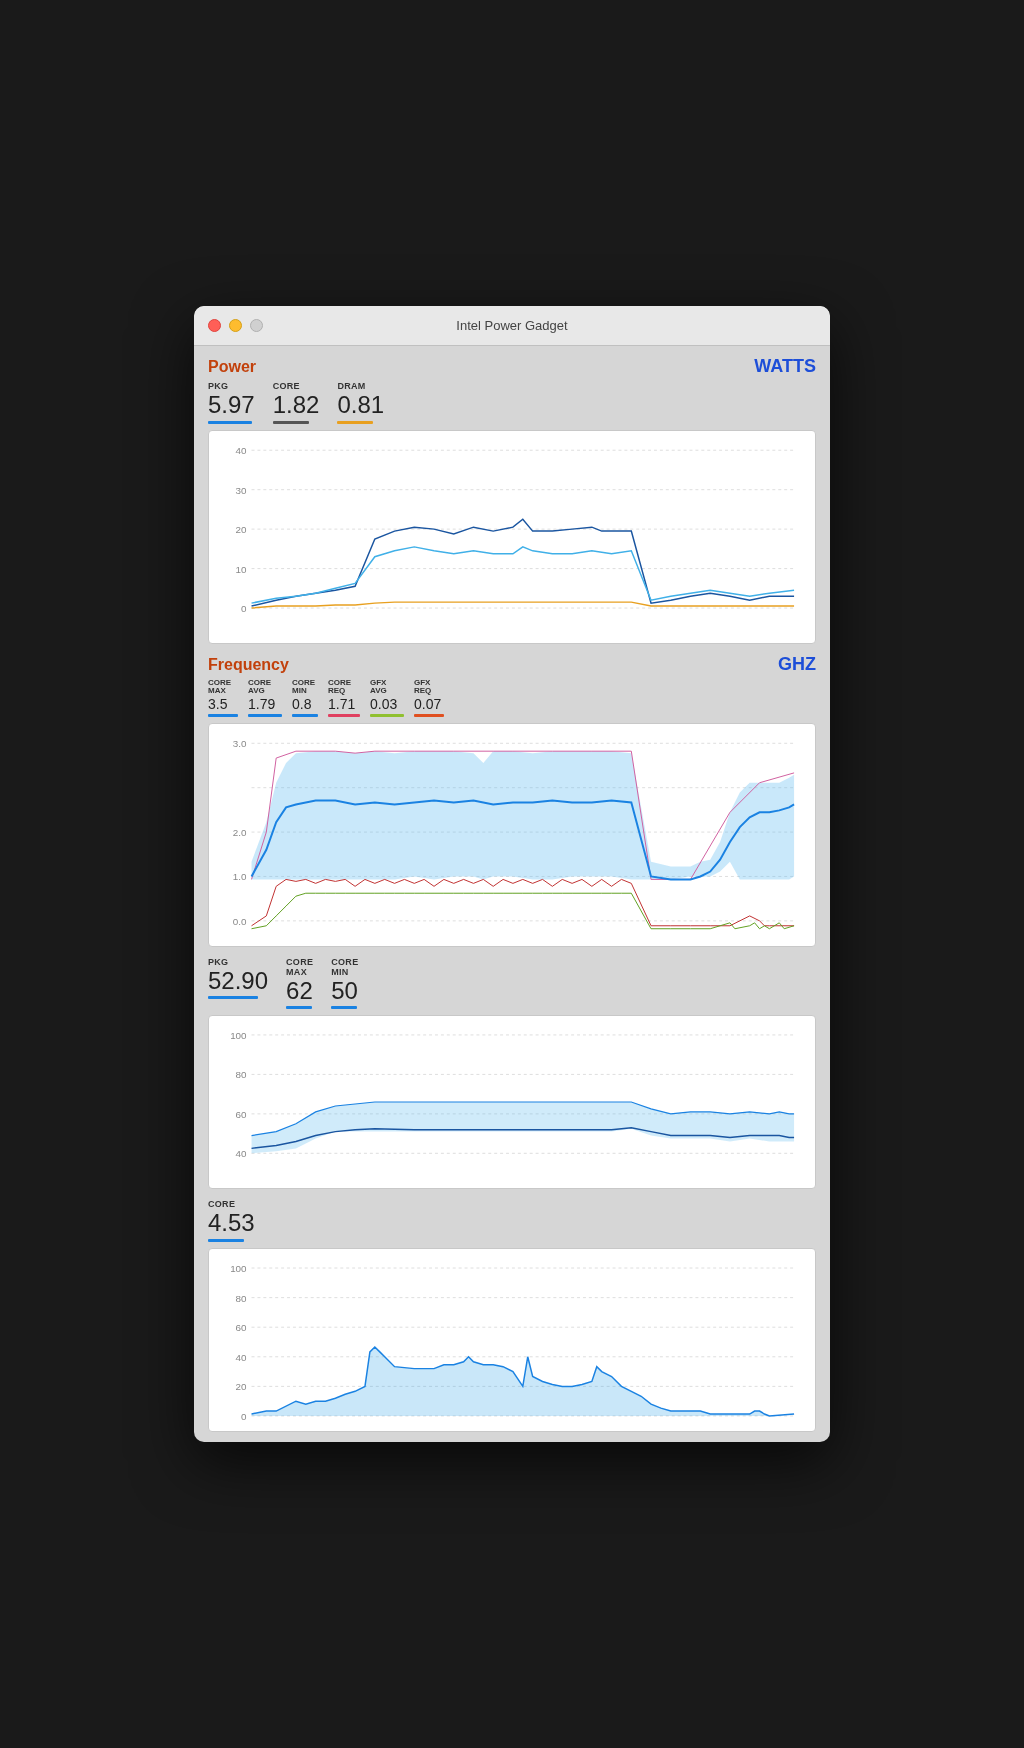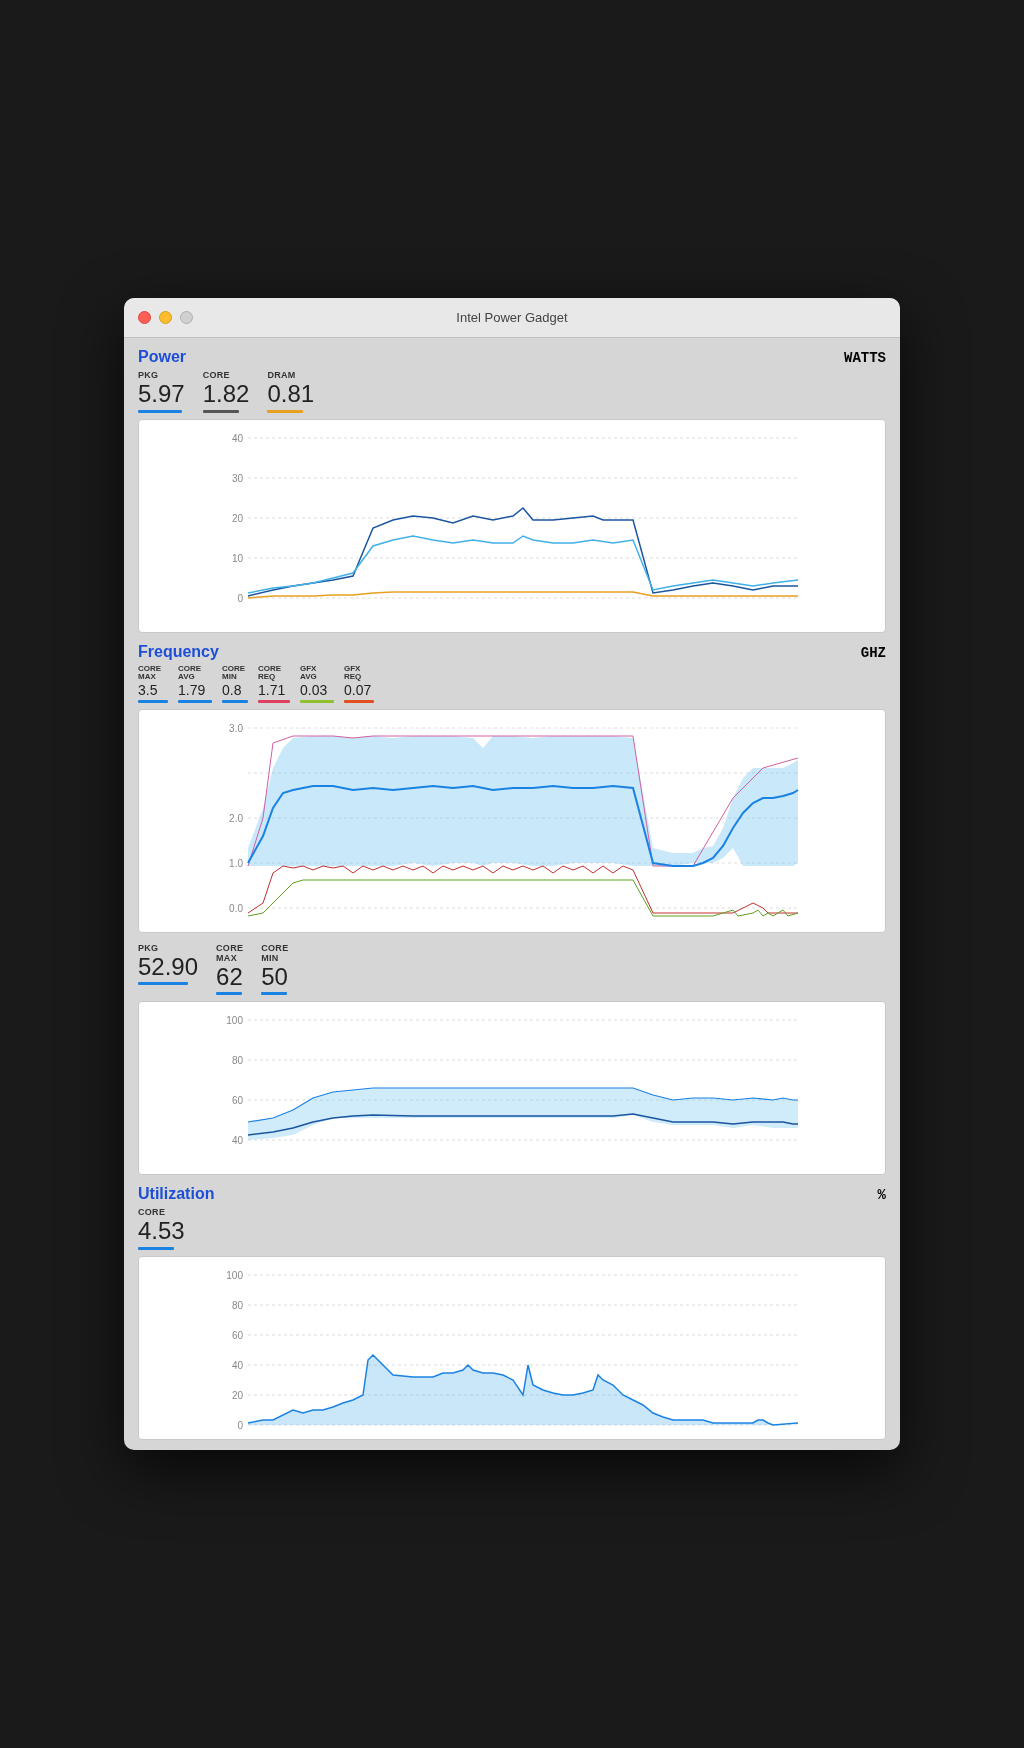--- a/index.html
+++ b/index.html
@@ -5,21 +5,21 @@
     * { box-sizing: border-box; margin: 0; padding: 0; }
     body {
       background: #1a1a1a;
       display: flex;
       justify-content: center;
       align-items: center;
       min-height: 100vh;
       font-family: -apple-system, BlinkMacSystemFont, 'Helvetica Neue', sans-serif;
     }
     .window {
-      width: 776px;
+      width: 636px;
       background: #d6d6d6;
       border-radius: 10px;
       box-shadow: 0 20px 60px rgba(0,0,0,0.7);
       overflow: hidden;
     }
     .titlebar {
       background: #e8e8e8;
       border-bottom: 1px solid #c0c0c0;
       padding: 12px 16px;
       display: flex;
@@ -51,29 +51,28 @@
     .panel {
       background: #d6d6d6;
     }
     .panel-header {
       display: flex;
       justify-content: space-between;
       align-items: baseline;
       margin-bottom: 4px;
     }
     .panel-title {
-      color: #1d4ed8;
+      color: #c2410c;
       font-size: 16px;
       font-weight: 600;
     }
     .panel-unit {
-      color: #000000;
-      font-size: 14px;
+      color: #1d4ed8;
+      font-size: 18px;
       font-weight: 600;
-      font-family: Liberation Mono, monospace;
     }
     .metrics-row {
       display: flex;
       align-items: baseline;
       gap: 4px;
       margin-bottom: 6px;
       flex-wrap: wrap;
     }
     .metric-item {
       display: flex;
@@ -316,24 +315,20 @@
             585,118 580,118 570,118 560,118 540,115 520,118 500,115 480,115 460,115 440,112 420,105 400,108 360,108 320,108 300,108 280,108 240,108 200,108 160,108 140,108 120,108 100,115 80,125 60,128 35,130"></polygon>
 
           <polyline fill="none" stroke="#1a82e2" stroke-width="1.2" points="35,112 60,108 80,100 100,88 120,82 140,80 160,78 200,78 240,78 280,78 300,78 320,78 360,78 400,78 420,78 440,85 460,90 480,88 500,88 520,90 540,88 560,90 570,88 580,90 585,90"></polyline>
 
           <polyline fill="none" stroke="#1a55a0" stroke-width="1.5" points="35,125 60,122 80,118 100,112 120,108 140,106 160,105 200,106 240,106 280,106 300,106 320,106 360,106 400,106 420,104 440,108 460,112 480,112 500,112 520,114 540,112 560,112 570,112 580,114 585,114"></polyline>
         </svg>
       </div>
     </div>
 
     <div class="panel">
-      <div class="panel-header">
-        <span class="panel-title">Utilization</span>
-        <span class="panel-unit">%</span>
-      </div>
       <div class="metrics-row">
         <div class="metric-item">
           <span class="metric-label">CORE</span>
           <span class="metric-value">4.53</span>
           <div class="metric-underline" style="background:#1a82e2; width:36px;"></div>
         </div>
       </div>
       <div class="chart-container">
         <svg class="chart-svg" height="170" viewBox="0 0 590 170">
 

